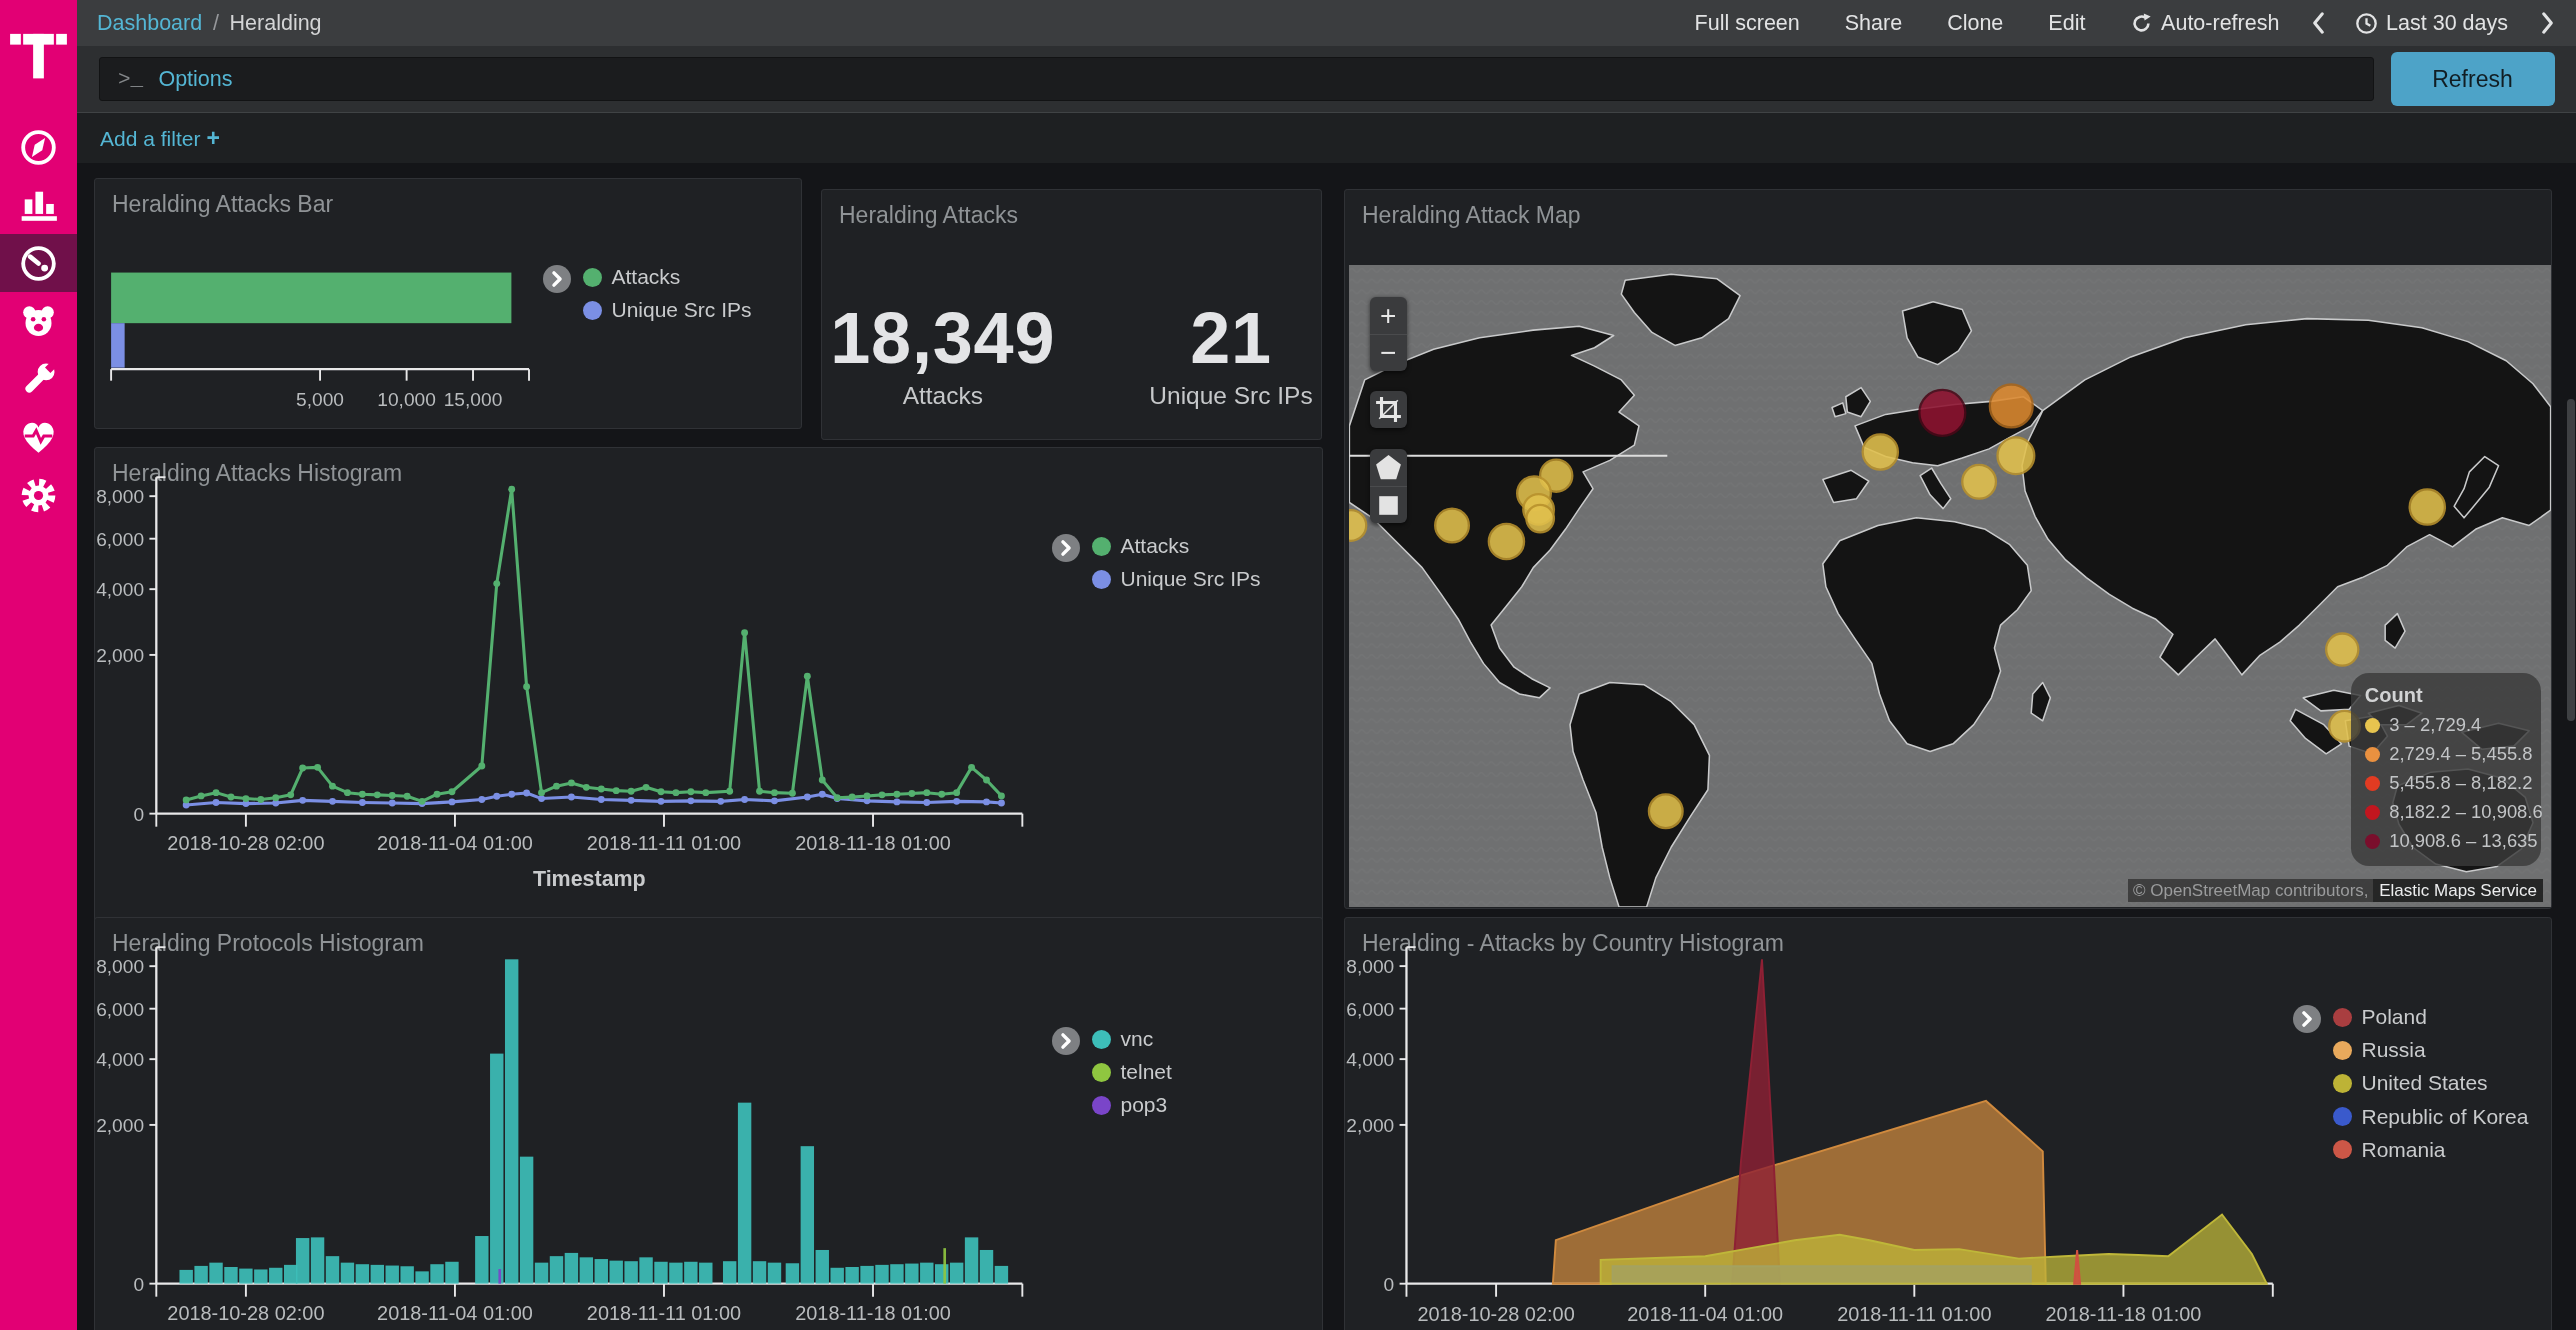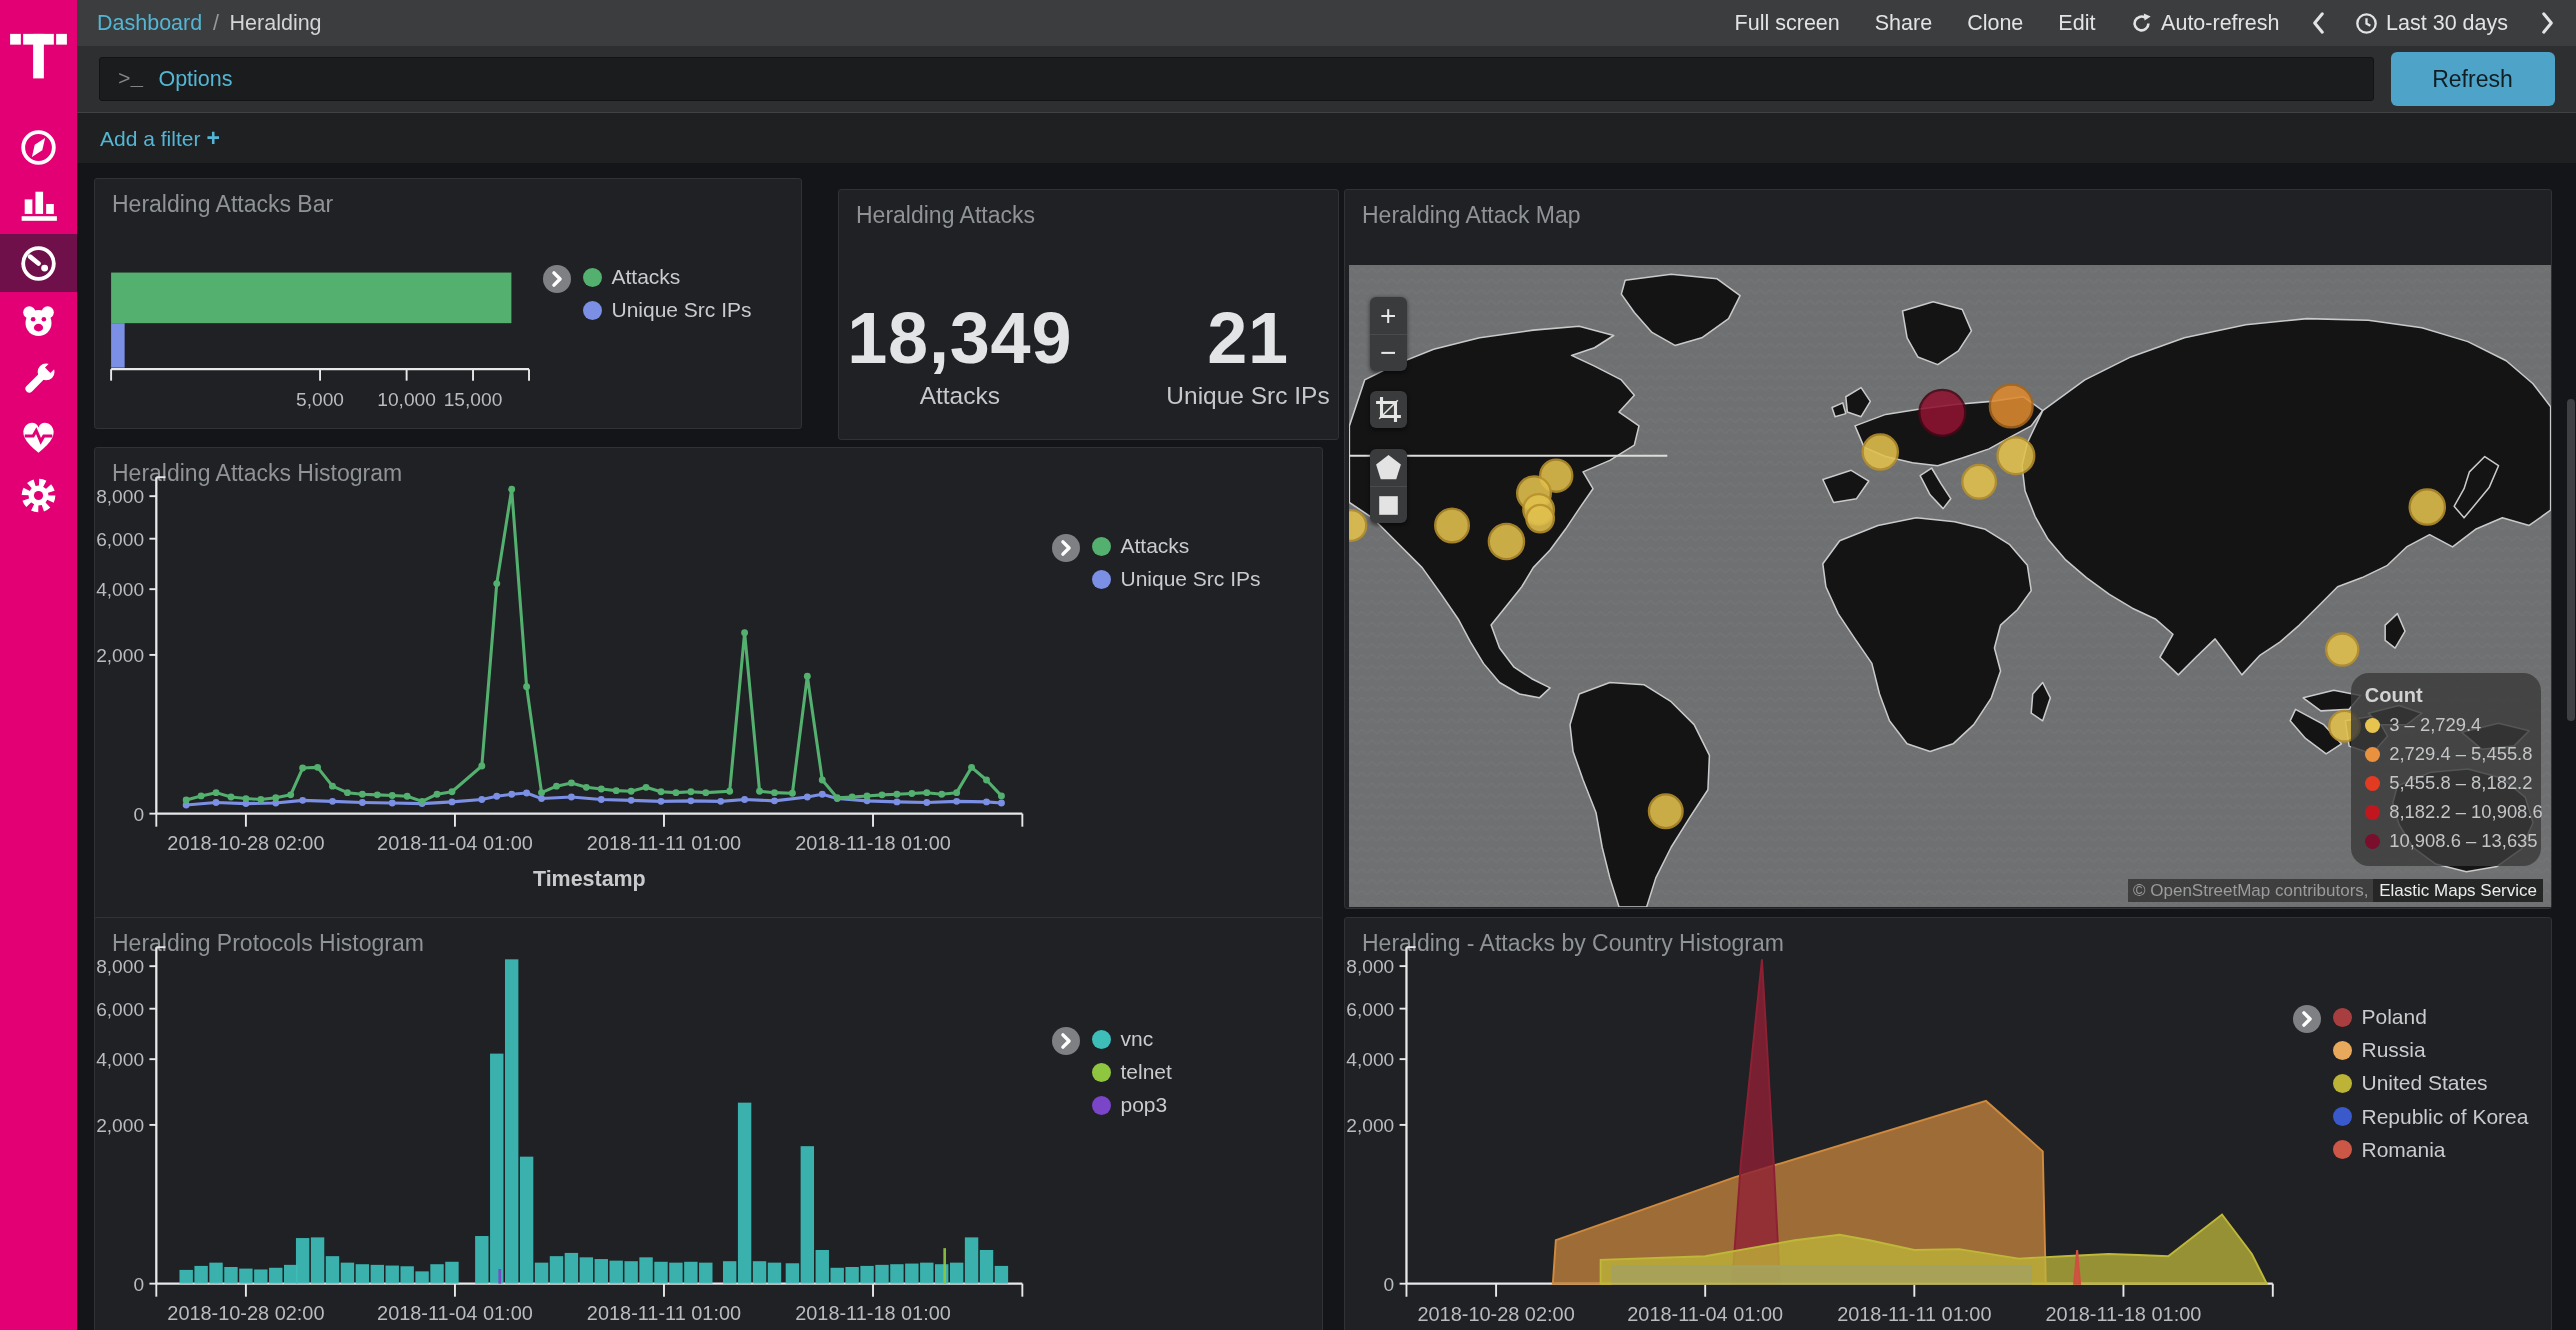--- a/index.html
+++ b/index.html
@@ -15,21 +15,21 @@
   .logo-wrap { width:77px; height:100px; display:flex; align-items:center; justify-content:center; }
   .side-item { width:77px; height:58px; display:flex; align-items:center; justify-content:center; }
   .side-item.selected { background:#70104A; }
   
   #topnav { position:absolute; left:77px; top:0; width:2499px; height:46px; background:#3B3D3F;
     display:flex; align-items:center; padding:0 20px; font-size:21.5px; color:#D8D9DA; }
   .crumb-link { color:#54B6D4; }
   .crumb-sep { color:#97999C; margin:0 10.7px; }
   .crumb-page { color:#D4D5D6; }
   .nav-spacer { flex:1; }
-  .nav-action { margin-left:35px; color:#E2E3E4; display:flex; align-items:center; gap:7.7px; }
+  .nav-action { margin-left:45px; color:#E2E3E4; display:flex; align-items:center; gap:7.7px; }
   .nav-chev { margin-left:31px; display:flex; align-items:center; }
   
   #searchrow { position:absolute; left:77px; top:46px; width:2499px; height:66px; background:#2D2F31;
     display:flex; align-items:center; padding:0 21.5px; gap:17px; }
   .search-box { flex:1; height:44px; background:#1B1C1E; border:0.8px solid #121314; border-radius:3.1px;
     display:flex; align-items:center; padding:0 18.4px; gap:15.3px; }
   .prompt { font-family:"Liberation Mono","DejaVu Sans Mono",monospace; color:#84878A; font-size:21px; }
   .search-box input { flex:1; background:transparent; border:none; outline:none; color:#CFD1D3; font-size:21.5px; }
   .search-box input::placeholder { color:#84878A; }
   .options-link { color:#54B6D4; font-size:21.5px; margin-right:4.6px; }
@@ -37,21 +37,21 @@
     color:#111E24; font-size:23px; }
   
   #filterrow { position:absolute; left:77px; top:112px; width:2499px; height:51px; background:#1E2022;
     border-top:1.5px solid #404345; display:flex; align-items:center; padding:0 23px; }
   .add-filter { color:#54B6D4; font-size:21px; }
   .add-filter b { font-size:23px; margin-left:6.1px; }
   
   .panel { position:absolute; background:#1F2124; border:0.8px solid #303236; border-radius:3.1px; }
   .panel-title { position:absolute; top:12.3px; left:17px; font-size:23px; color:#8F9396; white-space:nowrap; }
   #p-bar     { left:94px;  top:178px;  width:708px;  height:251px; }
-  #p-metric  { left:821px; top:189px;  width:501px;  height:251px;margin-left:17px; }
+  #p-metric  { left:821px; top:189px;  width:501px;  height:251px; }
   #p-map     { left:1344px; top:189px;  width:1208px; height:720px; }
   #p-hist    { left:94px;  top:447px;  width:1229px; height:556px;text-align:right; }
   #p-proto   { left:94px;  top:917px; width:1229px; height:462px; }
   #p-country { left:1344px; top:917px; width:1208px; height:462px; }
   .chart-svg { position:absolute; left:0; top:0; }
   
   .metrics { position:absolute; top:107px; left:0; right:0; display:flex; justify-content:center; gap:94px; text-align:center; }
   .metric-value { font-size:72px; font-weight:bold; color:#E3E4E6; letter-spacing:0.8px; }
   .metric-label { font-size:24.5px; color:#C6C8CA; margin-top:3.1px; }
   

